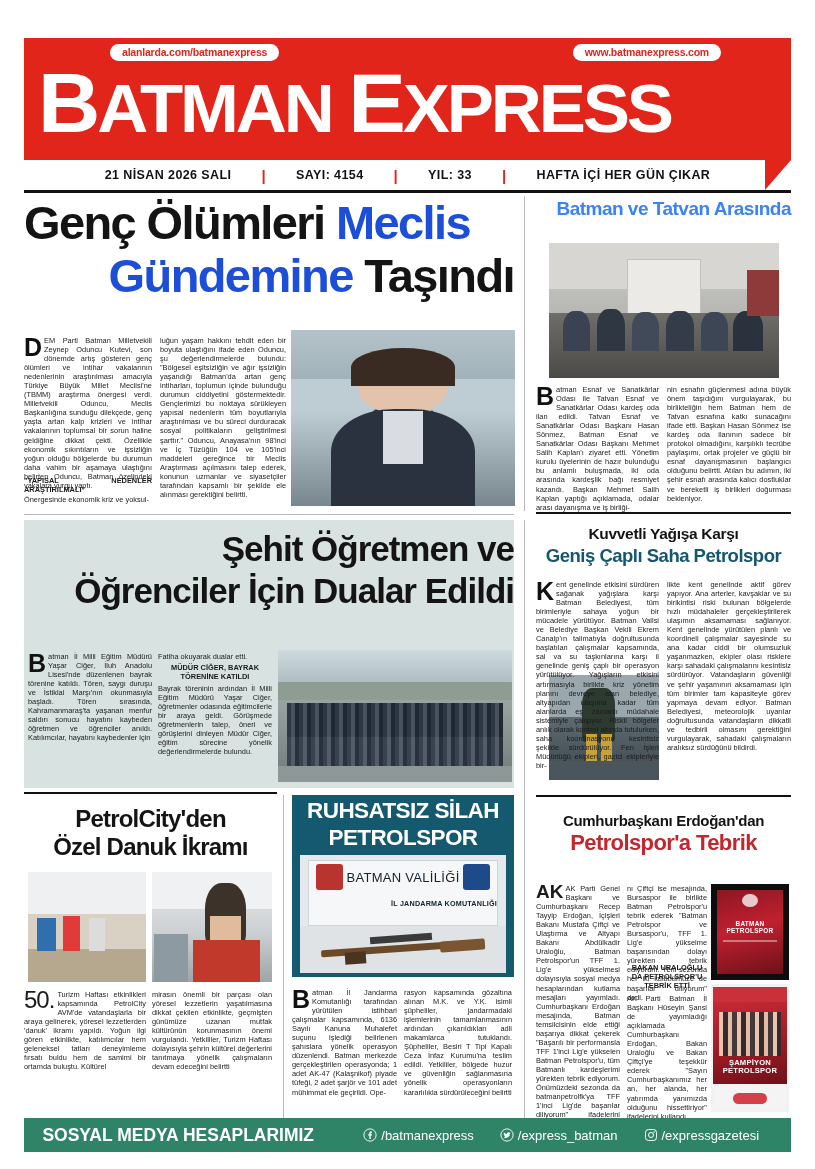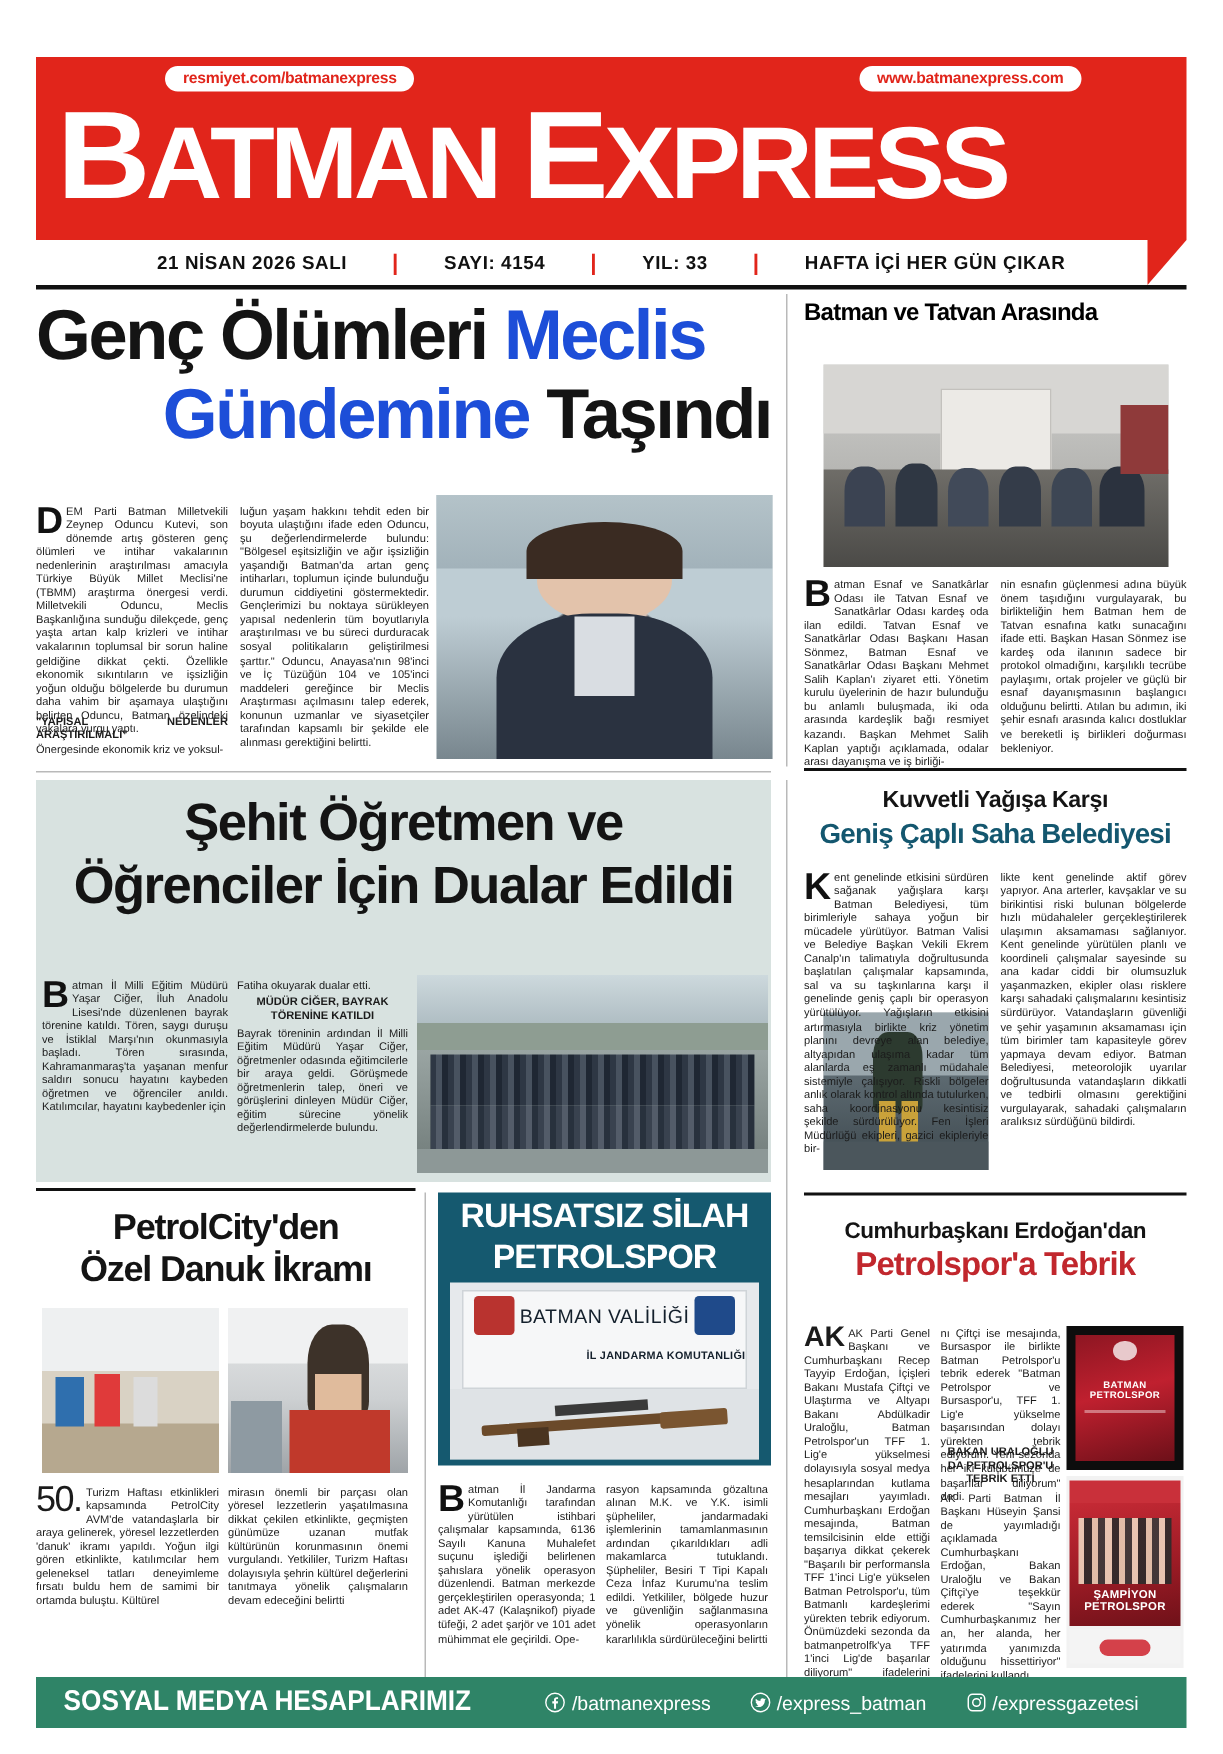--- a/index.html
+++ b/index.html
@@ -92,33 +92,33 @@
     font-size:47px; font-weight:bold; line-height:53px;
     letter-spacing:-1.6px;
   }
   .lead-hl .l2 { display:block; text-align:right; }
 
   .lead-photo { left:291px; top:330px; width:224px; height:176px; }
 
   
   .r1-hl {
     position:absolute; left:536px; top:198px; width:255px;
-    text-align:left; font-size:16px; font-weight:bold;
-    line-height:21px; letter-spacing:-0.5px; color:#000000;
+    text-align:right; font-size:19px; font-weight:bold;
+    line-height:21px; letter-spacing:-0.5px; color:#3b82f6;
   }
   .r1-photo { left:549px; top:243px; width:230px; height:135px; }
 
   
   .s2-box {
     position:absolute; left:24px; top:520px; width:490px; height:268px;
     background:#d8e2e0;
   }
   .s2-hl {
     position:absolute; left:24px; top:528px; width:490px;
-    text-align:center; font-size:35px; font-weight:bold;
+    text-align:right; font-size:35px; font-weight:bold;
     line-height:42px; letter-spacing:-1px; color:#141414;
   }
   .s2-photo { left:278px; top:650px; width:234px; height:132px; }
 
   
   .r2-k1 {
     position:absolute; left:536px; top:525px; width:255px;
     text-align:center; font-size:15.5px; font-weight:bold;
     color:#141414; letter-spacing:-0.3px;
   }
@@ -182,21 +182,21 @@
   .footer-handles { display:flex; align-items:center; gap:26px; margin-left:24px; }
   .fh { display:flex; align-items:center; gap:4px; color:#fff; font-size:13px; }
   .fh svg { display:block; }
 </style>
 </head>
 <body>
 
 <div class="page">
 
   <div class="masthead">
-    <div class="mh-social">resmiyet.com/batmanexpress</div>
+    <div class="mh-social">alanlarda.com/batmanexpress</div>
     <div class="mh-web">www.batmanexpress.com</div>
     <div class="mh-title"><span>B</span><span class="small">ATMAN </span><span>E</span><span class="small">XPRESS</span></div>
   </div>
   <div class="mh-notch"></div>
   <div class="mh-info">
     <span class="seg">21 NİSAN 2026 SALI</span>
     <span class="bar">|</span>
     <span class="seg">SAYI: 4154</span>
     <span class="bar">|</span>
     <span class="seg">YIL: 33</span>
@@ -262,21 +262,21 @@
     <div class="px" style="left:4%;top:40%;width:92%;height:26%;background:repeating-linear-gradient(90deg,#2e3744 0 4px,#48525f 4px 8px,#1f2733 8px 12px);"></div>
     <div class="px" style="left:4%;top:66%;width:92%;height:22%;background:repeating-linear-gradient(90deg,#39424f 0 4px,#535c69 4px 8px,#28313d 8px 12px);"></div>
     <div class="px" style="left:0;top:88%;width:100%;height:12%;background:#8d9897;"></div>
   </div>
   <div style="position:absolute;left:28px;top:652px;width:124px;" class="body-col dropcap">Batman İl Milli Eğitim Müdürü Yaşar Ciğer, İluh Anadolu Lisesi'nde düzenlenen bayrak törenine katıldı. Tören, saygı duruşu ve İstiklal Marşı'nın okunmasıyla başladı. Tören sırasında, Kahramanmaraş'ta yaşanan menfur saldırı sonucu hayatını kaybeden öğretmen ve öğrenciler anıldı. Katılımcılar, hayatını kaybedenler için</div>
   <div style="position:absolute;left:158px;top:652px;width:114px;" class="body-col">Fatiha okuyarak dualar etti.</div>
   <div style="position:absolute;left:158px;top:663px;width:114px;font-weight:bold;text-align:center;" class="body-col">MÜDÜR CİĞER, BAYRAK TÖRENİNE KATILDI</div>
   <div style="position:absolute;left:158px;top:684px;width:114px;" class="body-col">Bayrak töreninin ardından İl Milli Eğitim Müdürü Yaşar Ciğer, öğretmenler odasında eğitimcilerle bir araya geldi. Görüşmede öğretmenlerin talep, öneri ve görüşlerini dinleyen Müdür Ciğer, eğitim sürecine yönelik değerlendirmelerde bulundu.</div>
 
   <div class="r2-k1">Kuvvetli Yağışa Karşı</div>
-  <div class="r2-k2">Geniş Çaplı Saha Belediyesi</div>
+  <div class="r2-k2">Geniş Çaplı Saha Petrolspor</div>
   <div class="photo r2-photo" style="background:linear-gradient(180deg,#8e9aa0 0%,#6d7a80 100%);">
     <div class="px" style="left:0;top:0;width:100%;height:42%;background:#9aa7ad;"></div>
     <div class="px" style="left:0;top:40%;width:100%;height:60%;background:linear-gradient(180deg,#5d6a71,#3d484e);"></div>
     <div class="px" style="left:30%;top:12%;width:30%;height:52%;background:#2c3a2f;border-radius:30% 30% 10% 10%;"></div>
     <div class="px" style="left:34%;top:56%;width:10%;height:34%;background:#c9a23a;"></div>
     <div class="px" style="left:47%;top:56%;width:10%;height:34%;background:#c9a23a;"></div>
     <div class="px" style="left:0;top:82%;width:100%;height:18%;background:#4b565c;"></div>
   </div>
   <div style="position:absolute;left:536px;top:580px;width:123px;" class="body-col dropcap">Kent genelinde etkisini sürdüren sağanak yağışlara karşı Batman Belediyesi, tüm birimleriyle sahaya yoğun bir mücadele yürütüyor. Batman Valisi ve Belediye Başkan Vekili Ekrem Canalp'ın talimatıyla doğrultusunda başlatılan çalışmalar kapsamında, sal va su taşkınlarına karşı il genelinde geniş çaplı bir operasyon yürütülüyor. Yağışların etkisini artırmasıyla birlikte kriz yönetim planını devreye alan belediye, altyapıdan ulaşıma kadar tüm alanlarda eş zamanlı müdahale sistemiyle çalışıyor. Riskli bölgeler anlık olarak kontrol altında tutulurken, saha koordinasyonu kesintisiz şekilde sürdürülüyor. Fen İşleri Müdürlüğü ekipleri, gazici ekipleriyle bir-</div>
   <div style="position:absolute;left:667px;top:580px;width:124px;" class="body-col">likte kent genelinde aktif görev yapıyor. Ana arterler, kavşaklar ve su birikintisi riski bulunan bölgelerde hızlı müdahaleler gerçekleştirilerek ulaşımın aksamaması sağlanıyor. Kent genelinde yürütülen planlı ve koordineli çalışmalar sayesinde su ana kadar ciddi bir olumsuzluk yaşanmazken, ekipler olası risklere karşı sahadaki çalışmalarını kesintisiz sürdürüyor. Vatandaşların güvenliği ve şehir yaşamının aksamaması için tüm birimler tam kapasiteyle görev yapmaya devam ediyor. Batman Belediyesi, meteorolojik uyarılar doğrultusunda vatandaşların dikkatli ve tedbirli olmasını gerektiğini vurgulayarak, sahadaki çalışmaların aralıksız sürdüğünü bildirdi.</div>

